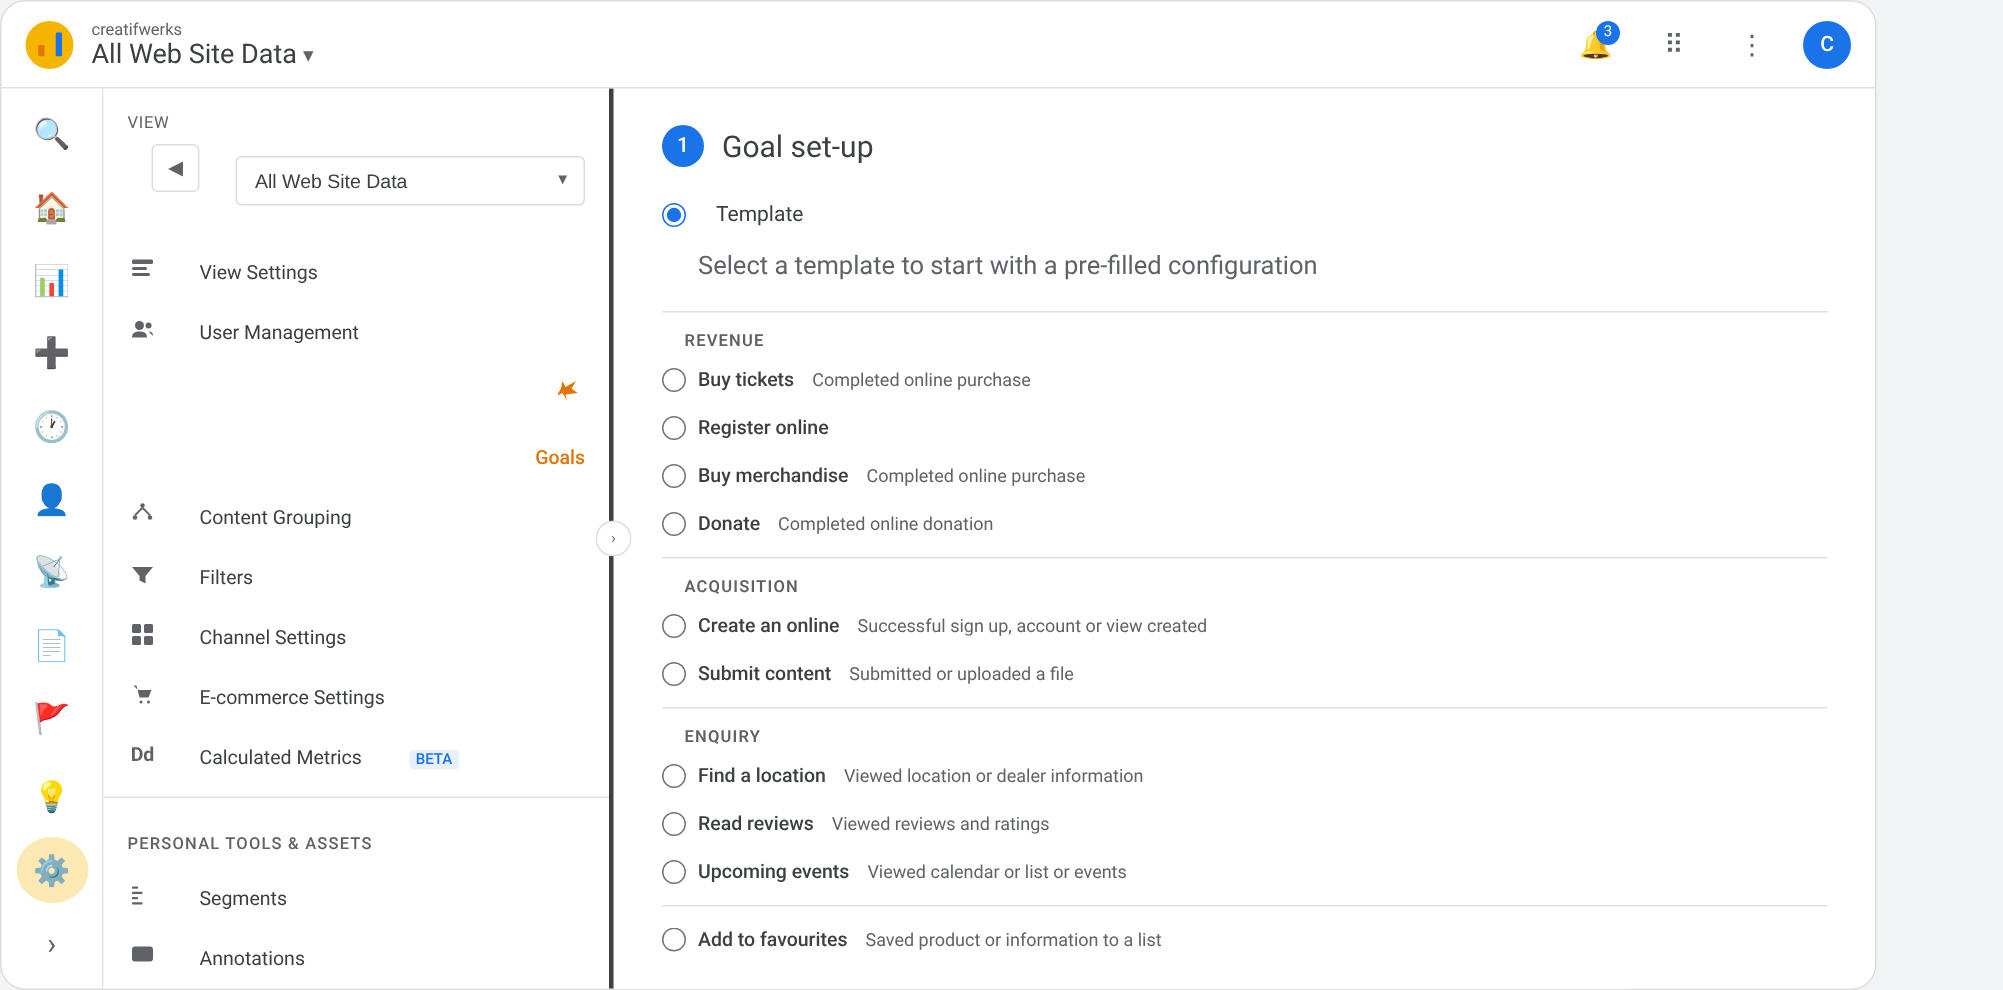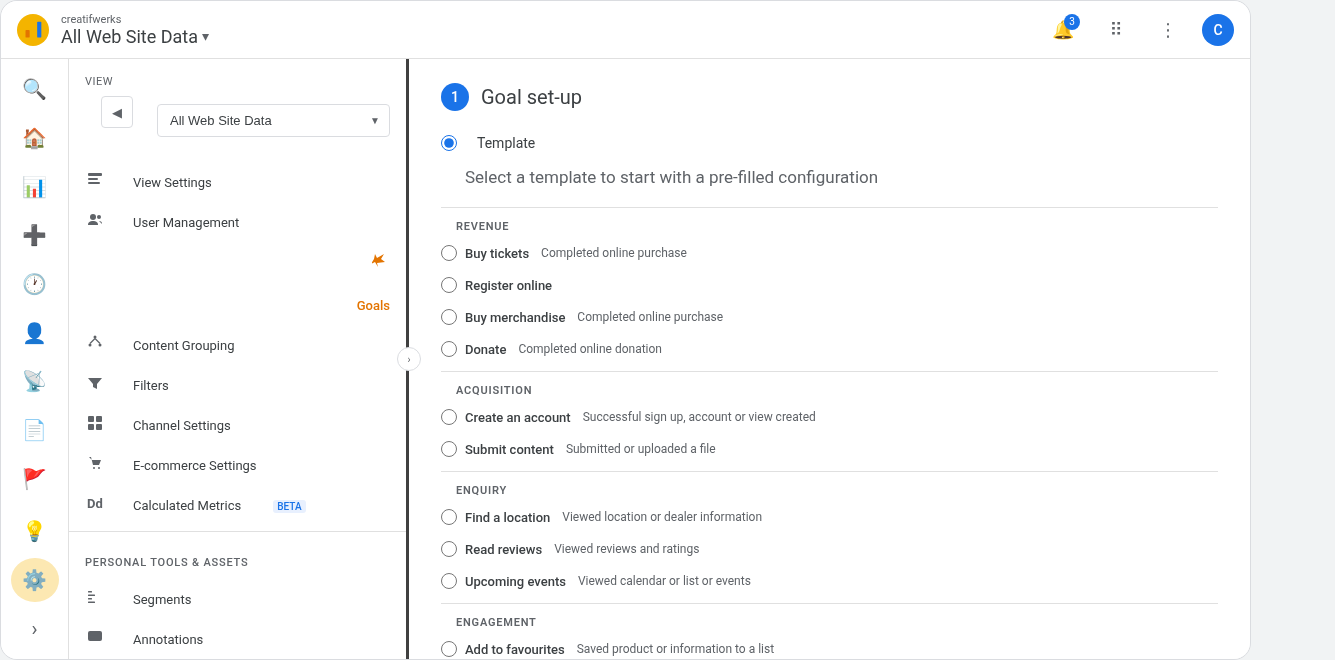--- a/index.html
+++ b/index.html
@@ -411,21 +411,21 @@
       <div class="goal-option">
         <input type="radio" class="radio-input" name="goal-template" style="">
         <span class="goal-option-name">Donate</span>
         <span class="goal-option-desc">Completed online donation</span>
       </div>
 
       <hr class="section-divider">
       <div class="category-label">ACQUISITION</div>
       <div class="goal-option">
         <input type="radio" class="radio-input" name="goal-template" style="">
-        <span class="goal-option-name">Create an account</span>
+        <span class="goal-option-name">Create an online</span>
         <span class="goal-option-desc">Successful sign up, account or view created</span>
       </div>
       <div class="goal-option">
         <input type="radio" class="radio-input" name="goal-template" style="">
         <span class="goal-option-name">Submit content</span>
         <span class="goal-option-desc">Submitted or uploaded a file</span>
       </div>
 
       <hr class="section-divider">
       <div class="category-label">ENQUIRY</div>
@@ -439,21 +439,20 @@
         <span class="goal-option-name">Read reviews</span>
         <span class="goal-option-desc">Viewed reviews and ratings</span>
       </div>
       <div class="goal-option">
         <input type="radio" class="radio-input" name="goal-template" style="">
         <span class="goal-option-name">Upcoming events</span>
         <span class="goal-option-desc">Viewed calendar or list or events</span>
       </div>
 
       <hr class="section-divider">
-      <div class="category-label">ENGAGEMENT</div>
       <div class="goal-option">
         <input type="radio" class="radio-input" name="goal-template" style="">
         <span class="goal-option-name">Add to favourites</span>
         <span class="goal-option-desc">Saved product or information to a list</span>
       </div>
 
     </div>
   </div>
 </div>
 

